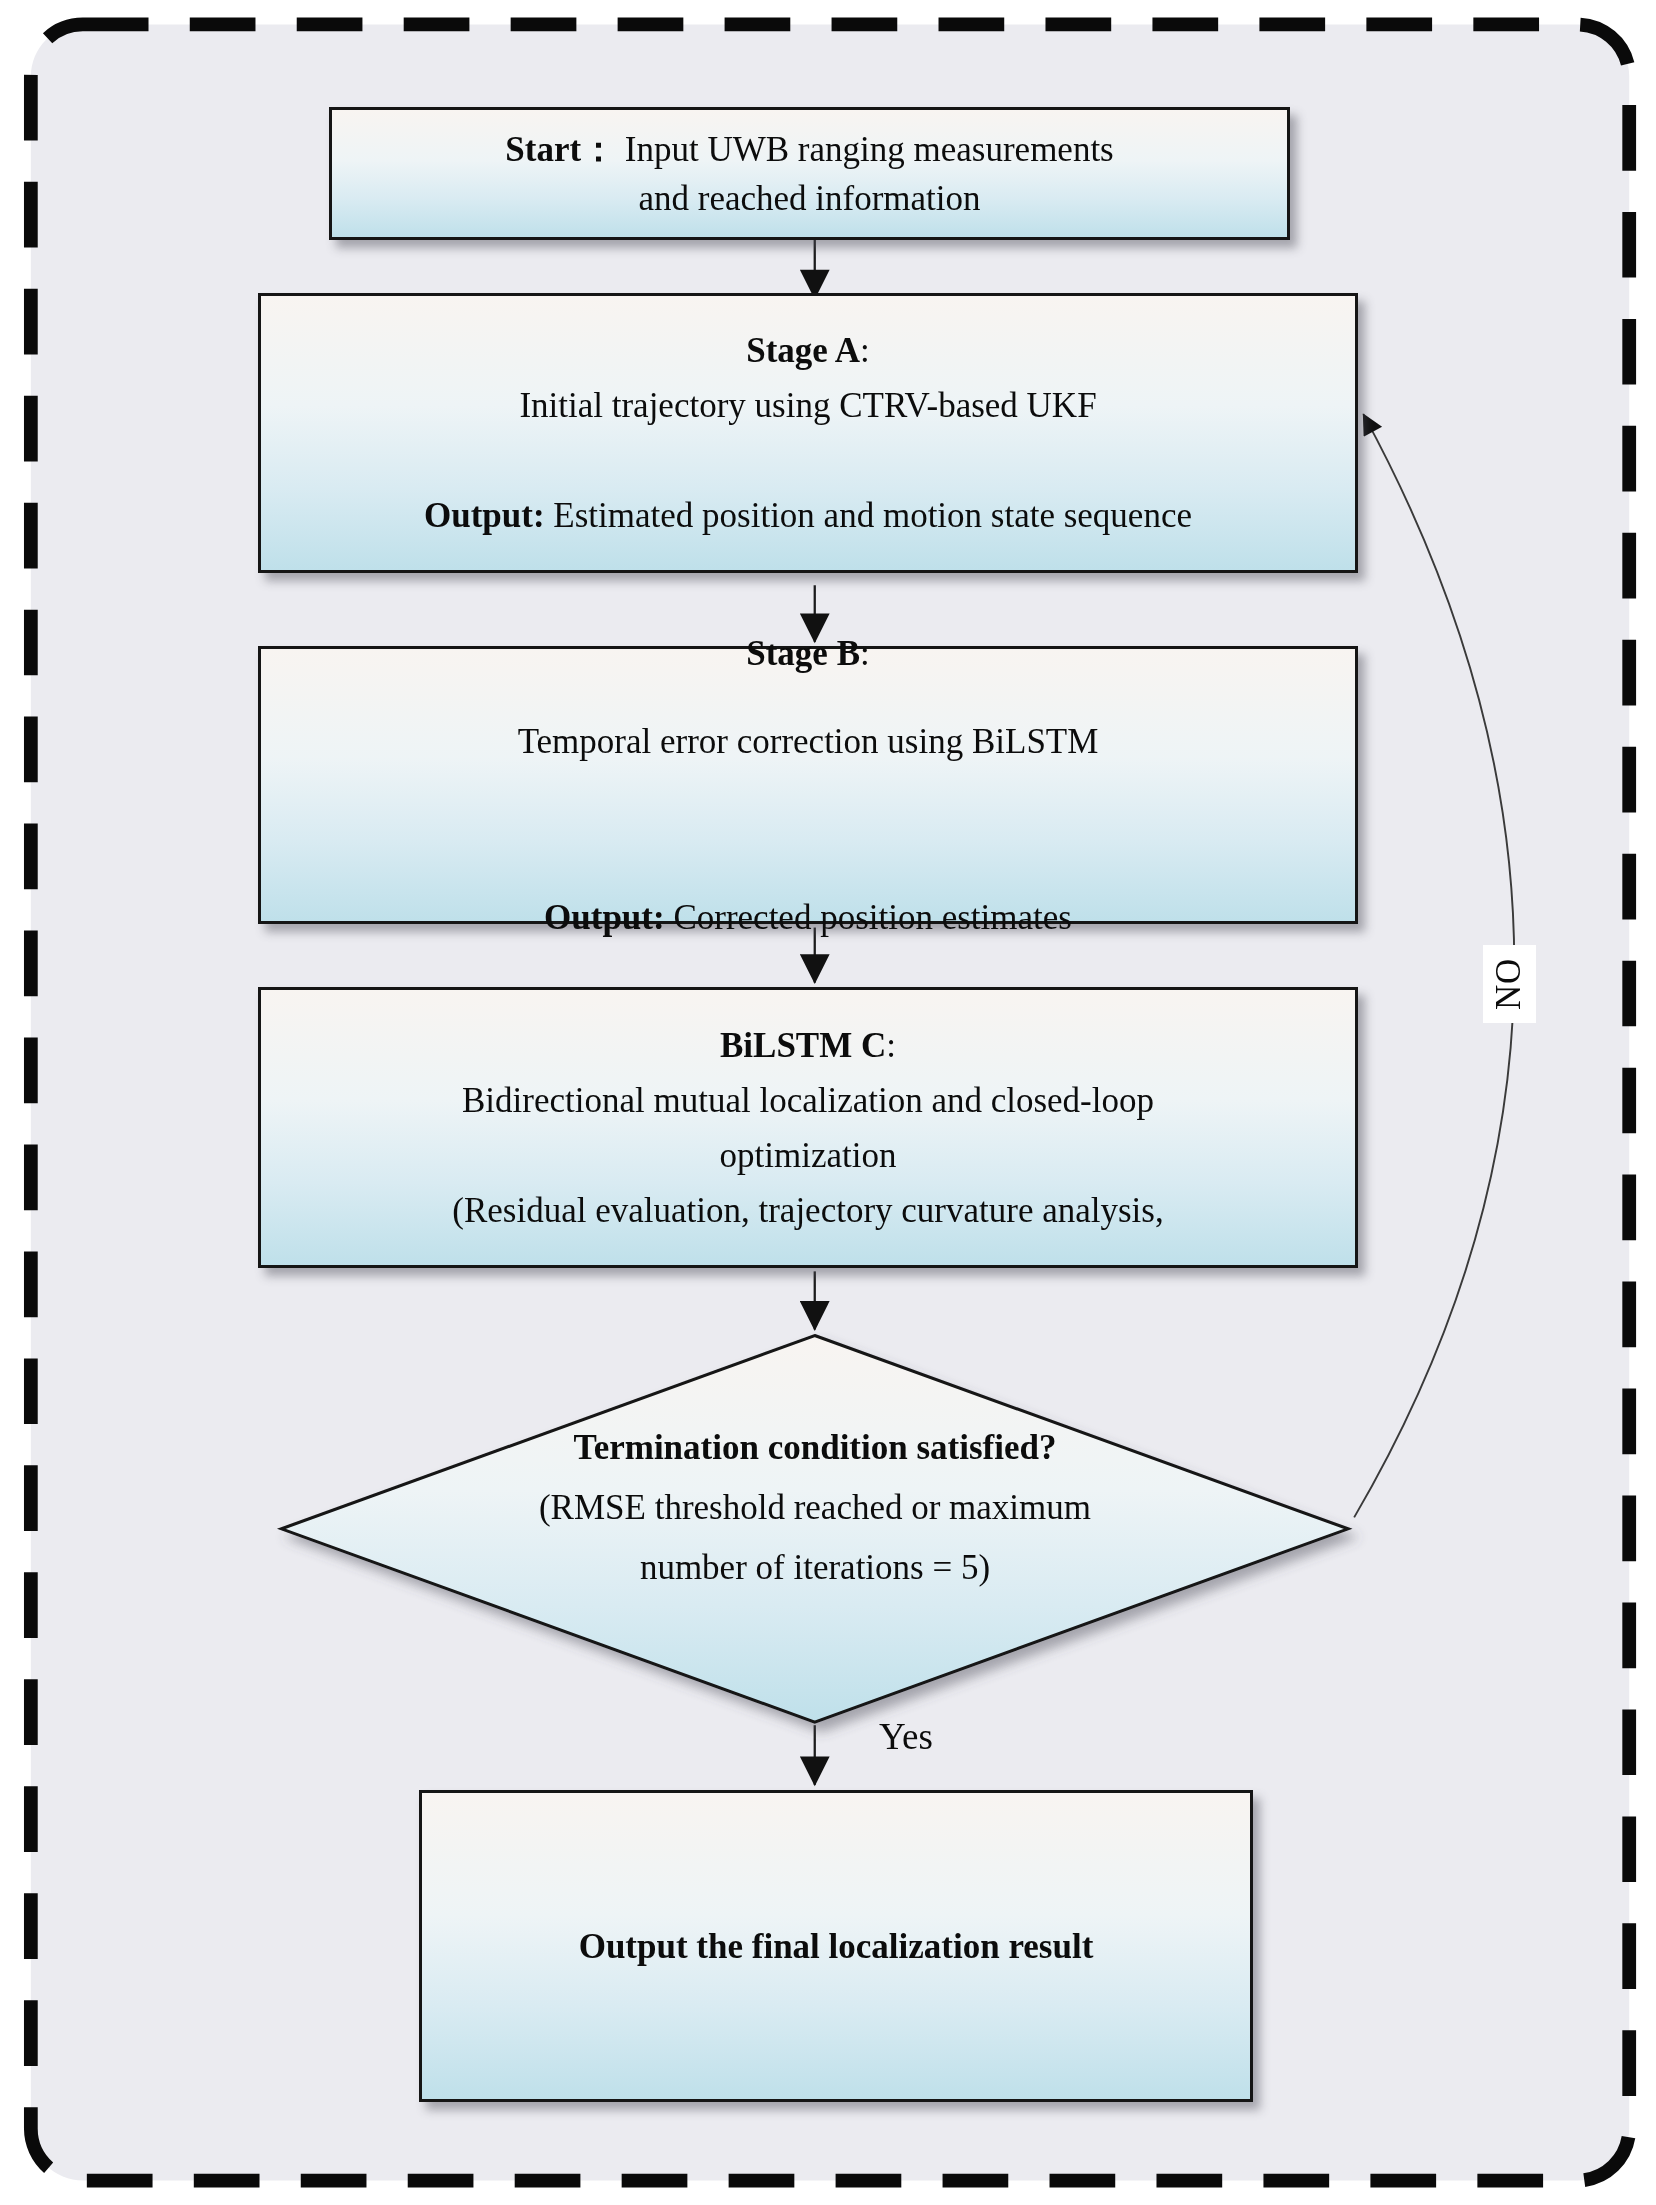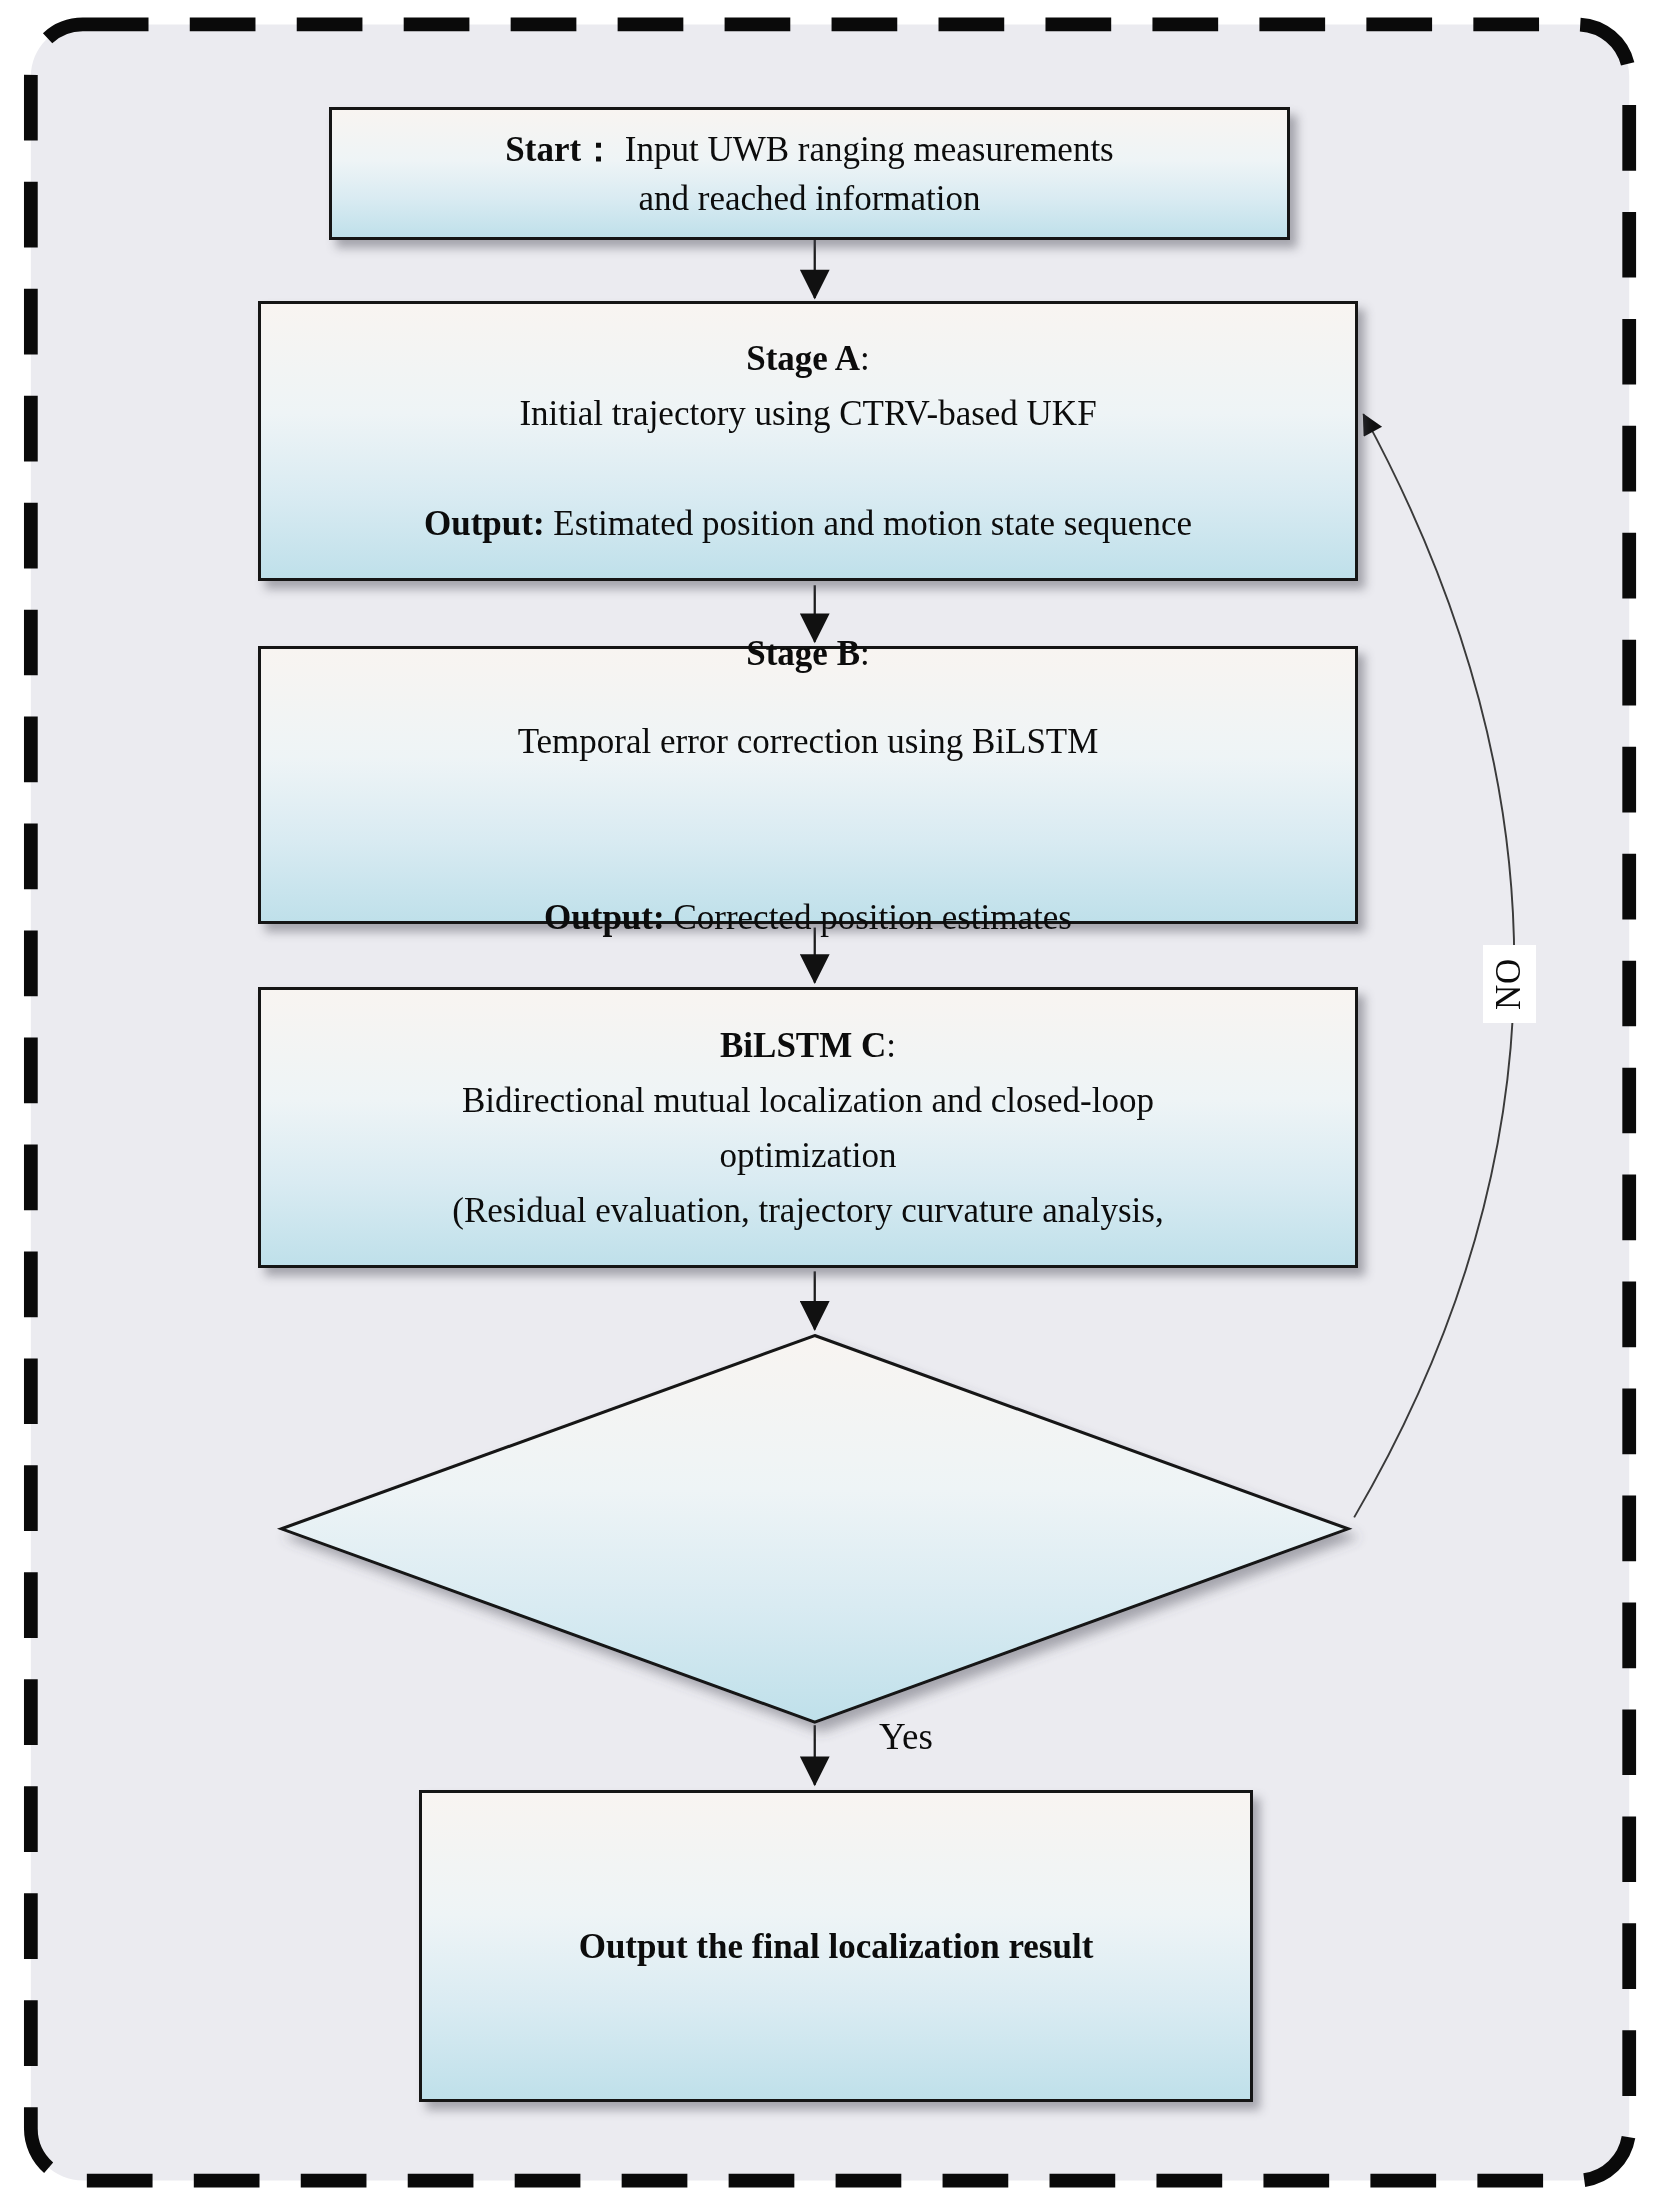--- a/index.html
+++ b/index.html
@@ -41,21 +41,21 @@
     font-size: 35px;
     line-height: 55px;
   }
   .node .line { white-space: nowrap; }
   .b { font-weight: bold; }
   .start-box {
     left: 329px; top: 107px;
     width: 961px; height: 133px;
     line-height: 49px;
   }
-  .stage-a { left: 258px; top: 301px;  width: 1100px; height: 280px; }
+  .stage-a { left: 258px; top: 293px;  width: 1100px; height: 280px; }
   .stage-b { left: 258px; top: 646px;  width: 1100px; height: 278px; gap: 33px; }
   .stage-c { left: 258px; top: 987px; width: 1100px; height: 281px; line-height: 55px; }
   .result-box {
     left: 419px; top: 1790px;
     width: 834px; height: 312px;
     font-weight: bold;
   }
   
   .diamond-text {
     position: absolute;
@@ -143,20 +143,25 @@
     <div class="line"><span class="b">Output:</span><span> Corrected position estimates</span></div>
   </div>
 
   <div class="node stage-c">
     <div class="line"><span class="b">BiLSTM C</span><span>:</span></div>
     <div class="line">Bidirectional mutual localization and closed-loop</div>
     <div class="line">optimization</div>
     <div class="line">(Residual evaluation, trajectory curvature analysis,</div>
   </div>
 
+  <div class="diamond-text">
+    <div class="b">Termination condition satisfied?</div>
+    <div>(RMSE threshold reached or maximum</div>
+    <div>number of iterations = 5)</div>
+  </div>
 
   <div class="yes-label">Yes</div>
 
   <div class="no-label">
     <span>NO</span>
   </div>
 
   <div class="node result-box">
     <div class="line">Output the final localization result</div>
   </div>

